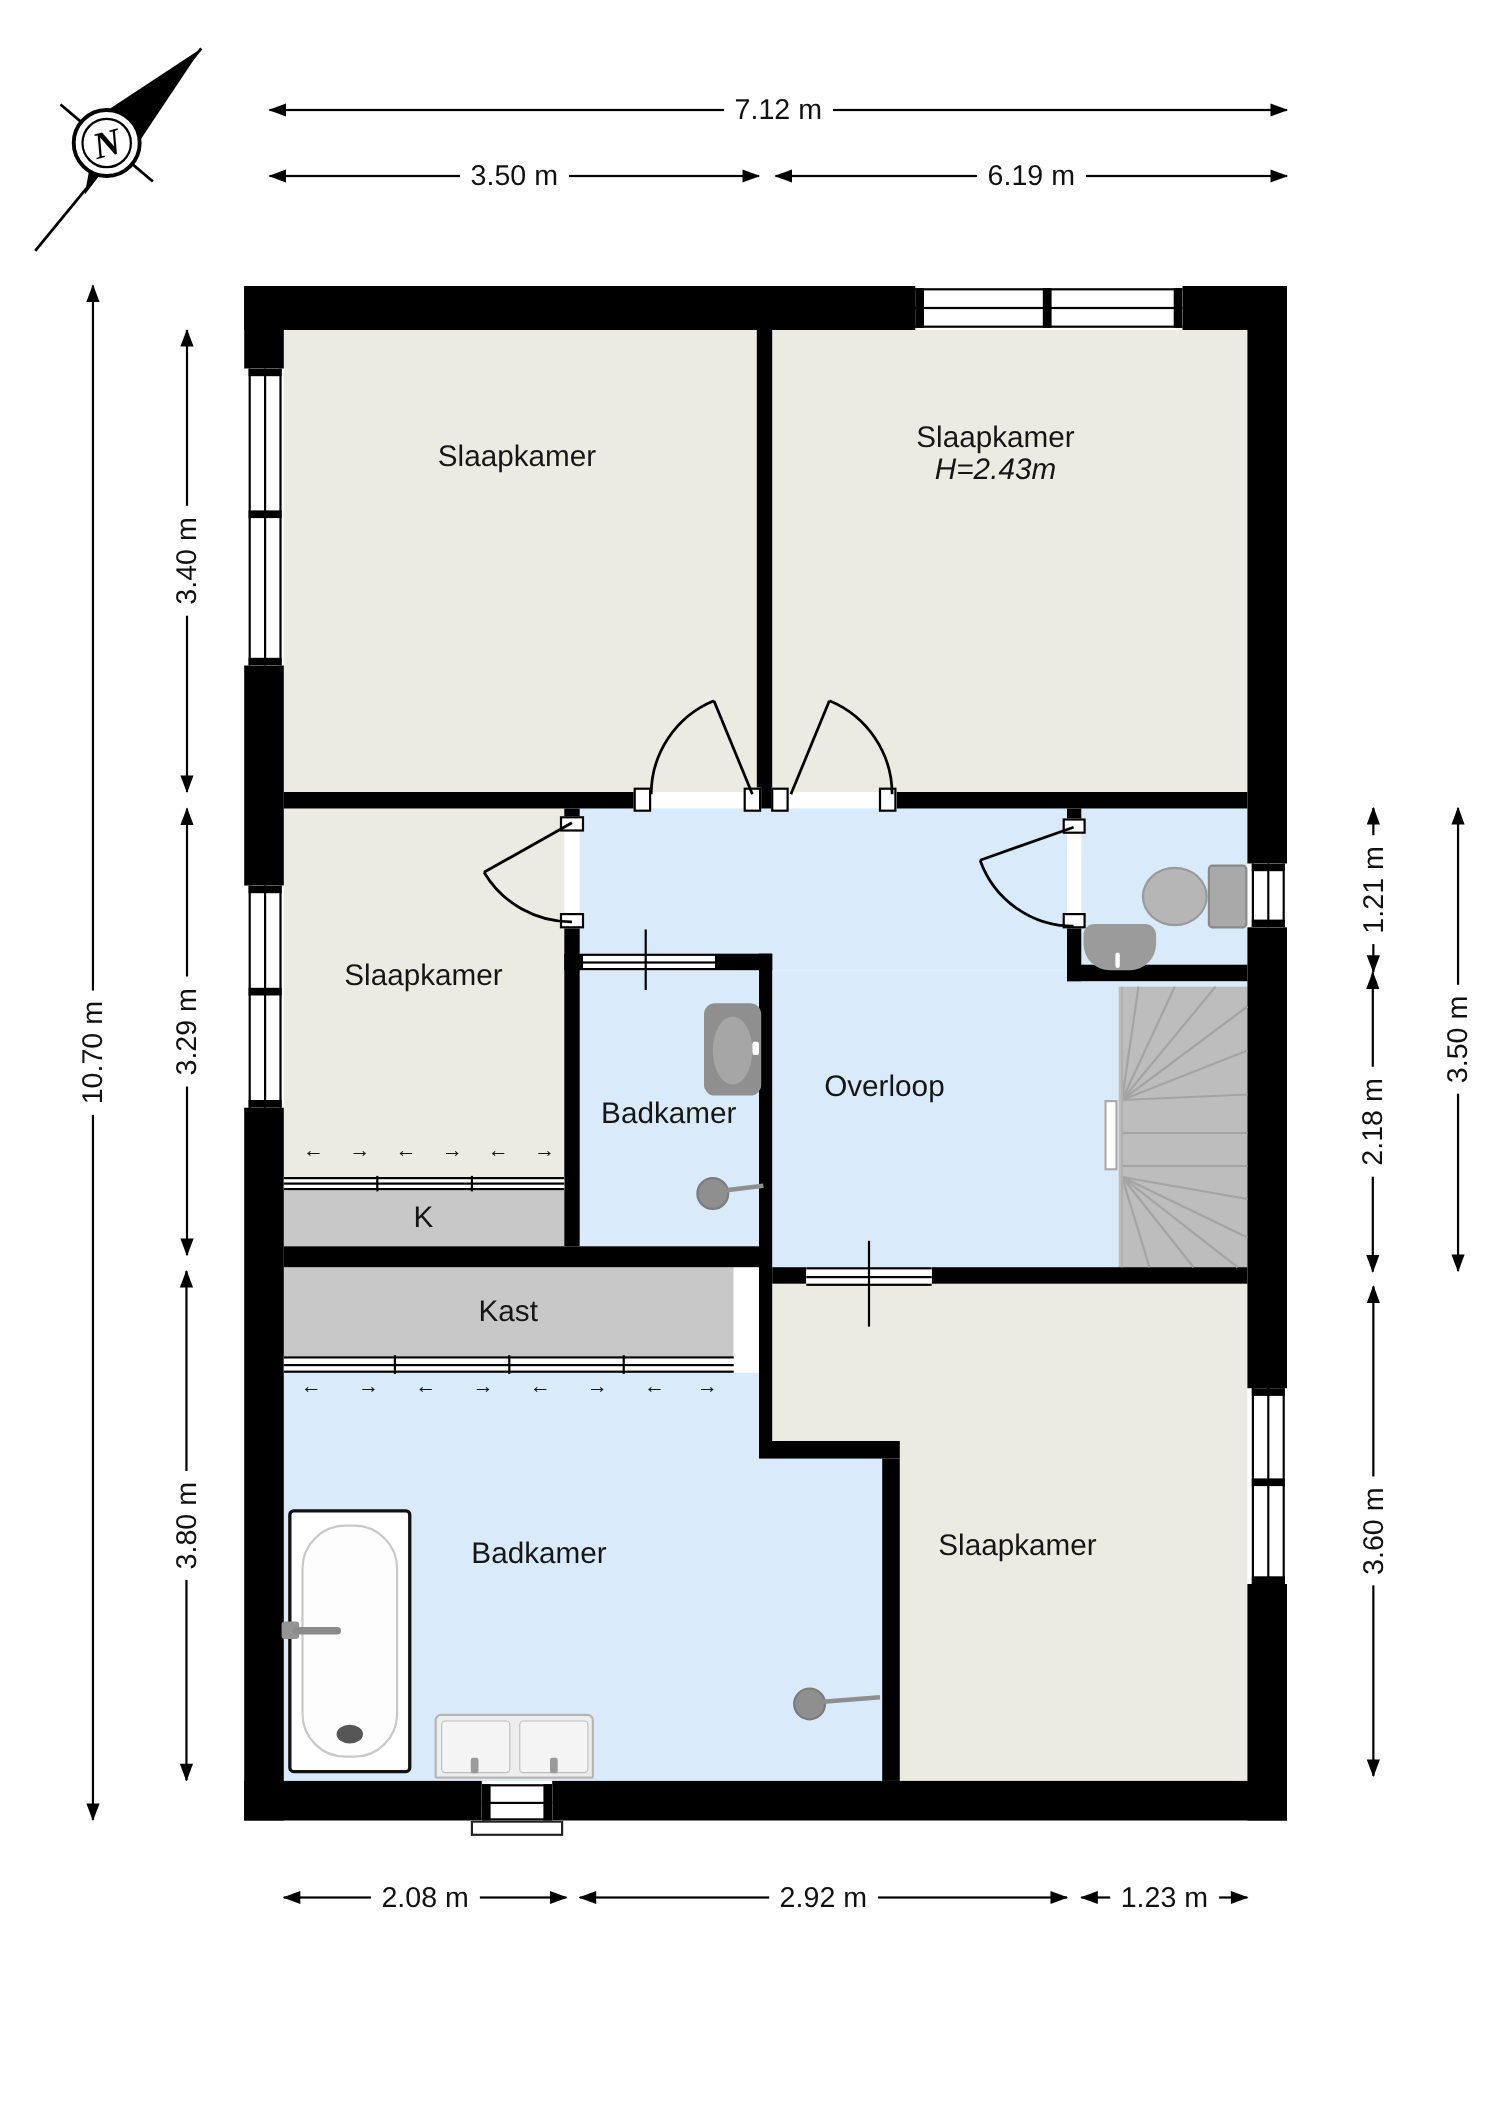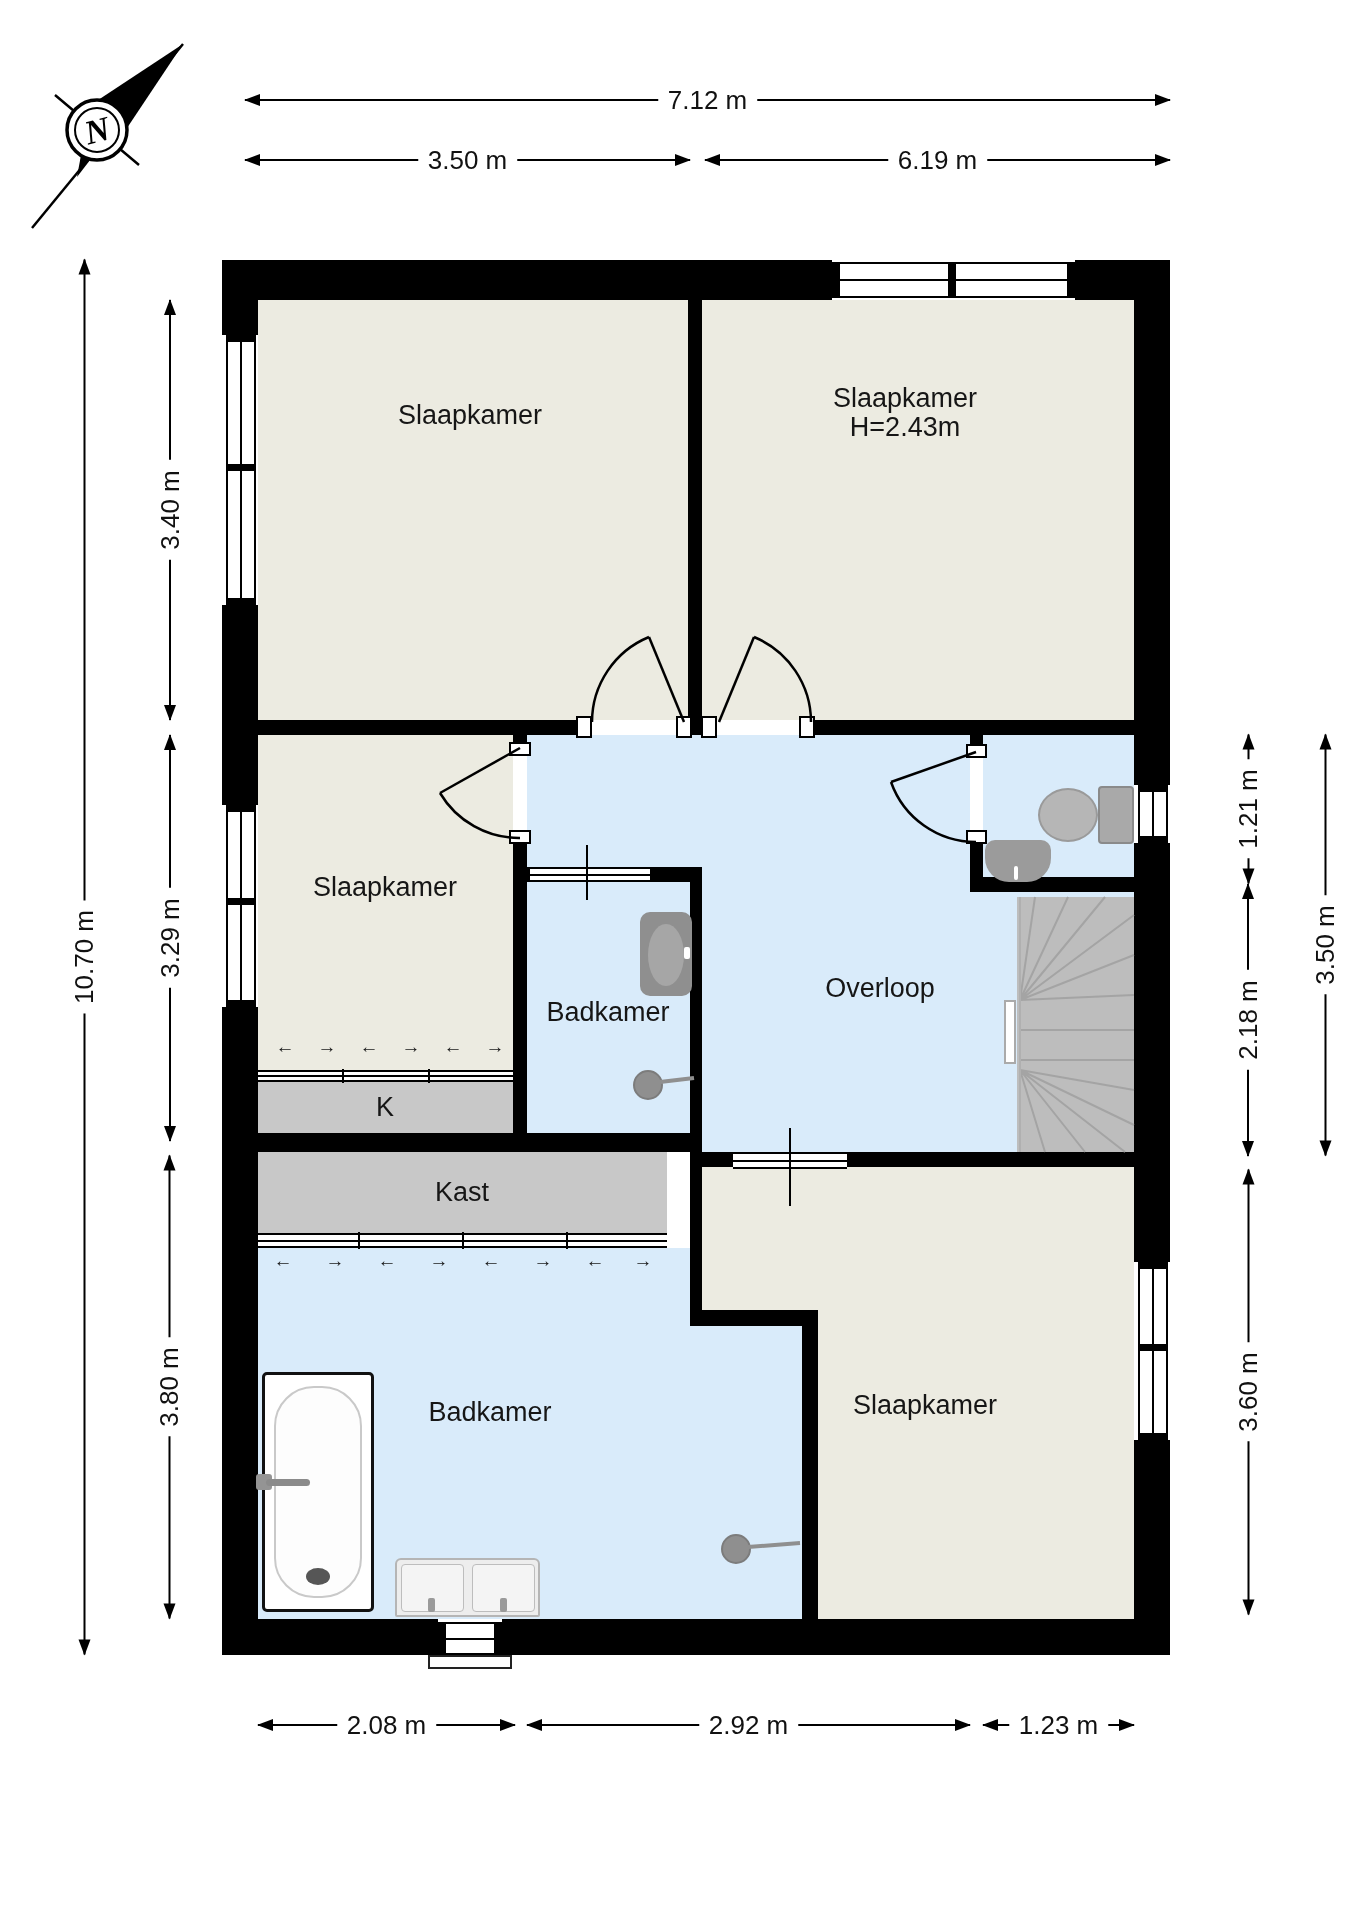--- a/index.html
+++ b/index.html
@@ -155,24 +155,24 @@
 
   <div class="fix" style="left:1098px;top:786px;width:36px;height:58px;background:#a9a9a9;border:2px solid #8a8a8a;border-radius:4px;"></div>
   <div class="fix" style="left:1038px;top:788px;width:60px;height:54px;background:#b6b6b6;border:2px solid #9a9a9a;border-radius:50%;"></div>
   <div class="fix" style="left:985px;top:840px;width:66px;height:42px;background:#9b9b9b;border-radius:10px 10px 24px 24px;"></div>
   <div class="fix" style="left:1014px;top:866px;width:4px;height:14px;background:#fff;border-radius:2px;"></div>
 
   <div class="fix" style="left:1004px;top:1000px;width:12px;height:64px;background:#fff;border:2px solid #aaa;"></div>
 
   <div class="room-label" style="left:470px;top:415px;">Slaapkamer</div>
   <div class="room-label" style="left:905px;top:398px;">Slaapkamer</div>
-  <div class="room-label" style="left:905px;top:427px;">H=2.43m</div>
+  <div class="room-label" style="left:905px;top:427px;font-style:italic;">H=2.43m</div>
   <div class="room-label" style="left:385px;top:887px;">Slaapkamer</div>
   <div class="room-label" style="left:608px;top:1012px;">Badkamer</div>
-  <div class="room-label" style="left:880px;top:988px;">Overloop</div>
+  <div class="room-label" style="left:804px;top:988px;">Overloop</div>
   <div class="room-label" style="left:385px;top:1107px;">K</div>
   <div class="room-label" style="left:462px;top:1192px;">Kast</div>
   <div class="room-label" style="left:490px;top:1412px;">Badkamer</div>
   <div class="room-label" style="left:925px;top:1405px;">Slaapkamer</div>
 
   <span class="slide-arrow" style="left:285px;top:1047px;">←</span>
   <span class="slide-arrow" style="left:327px;top:1047px;">→</span>
   <span class="slide-arrow" style="left:369px;top:1047px;">←</span>
   <span class="slide-arrow" style="left:411px;top:1047px;">→</span>
   <span class="slide-arrow" style="left:453px;top:1047px;">←</span>

